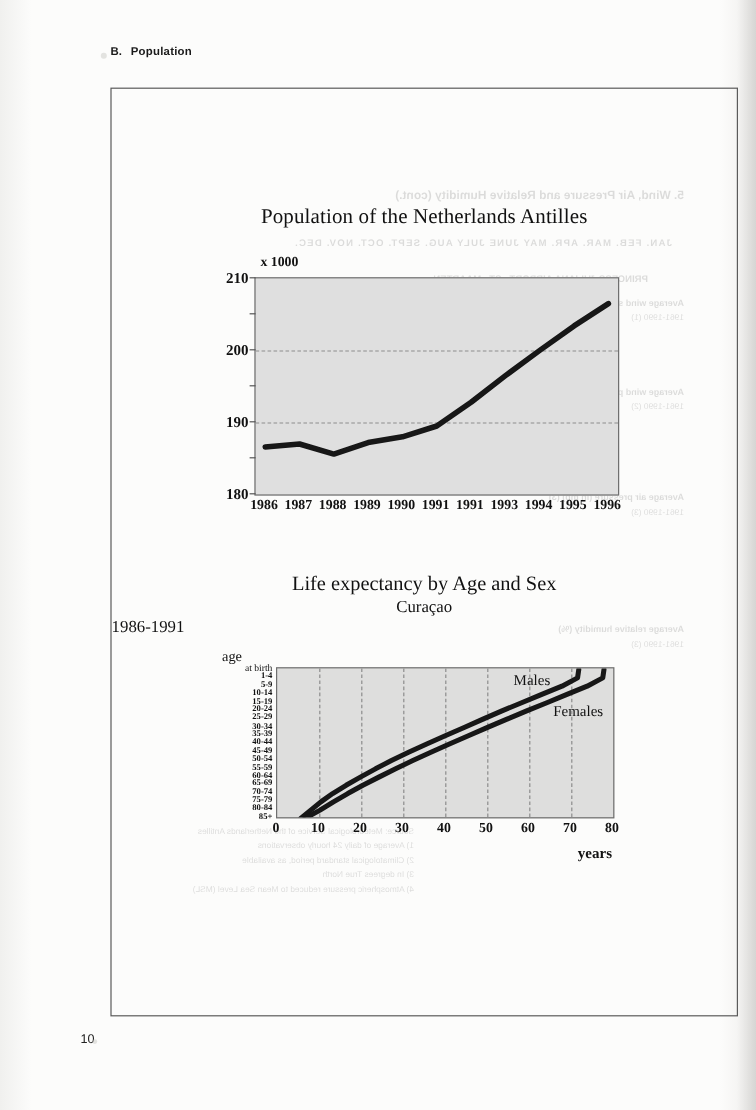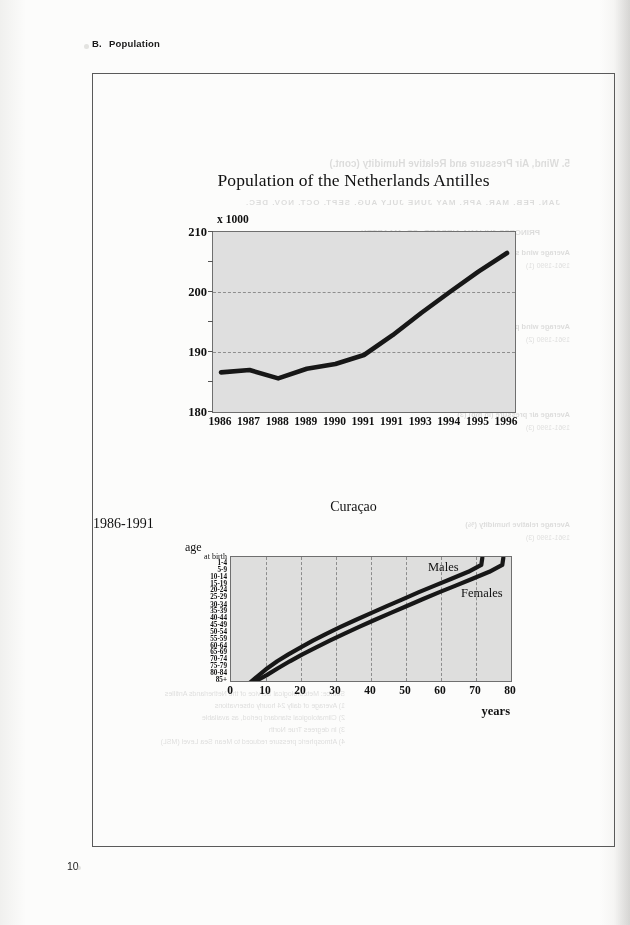--- a/index.html
+++ b/index.html
@@ -220,20 +220,21 @@
         <span style="left: 151px;">1991</span>
         <span style="left: 179.6px;">1991</span>
         <span style="left: 208.2px;">1993</span>
         <span style="left: 236.8px; text-align: center;">1994</span>
         <span style="left: 265.4px;">1995</span>
         <span style="left: 294px;">1996</span>
       </div>
   </div>
 
   <div class="chart2">
+    <div class="c2-title">Life expectancy by Age and Sex</div>
     <div class="c2-sub1">Curaçao</div>
     <div class="c2-sub2">1986-1991</div>
 
     <div class="c2-agehdr">age</div>
 
     <div class="c2-plot">
       <div class="grid-v" style="left:35px;"></div>
       <div class="grid-v" style="left:70px;"></div>
       <div class="grid-v" style="left:105px;"></div>
       <div class="grid-v" style="left:140px;"></div>

